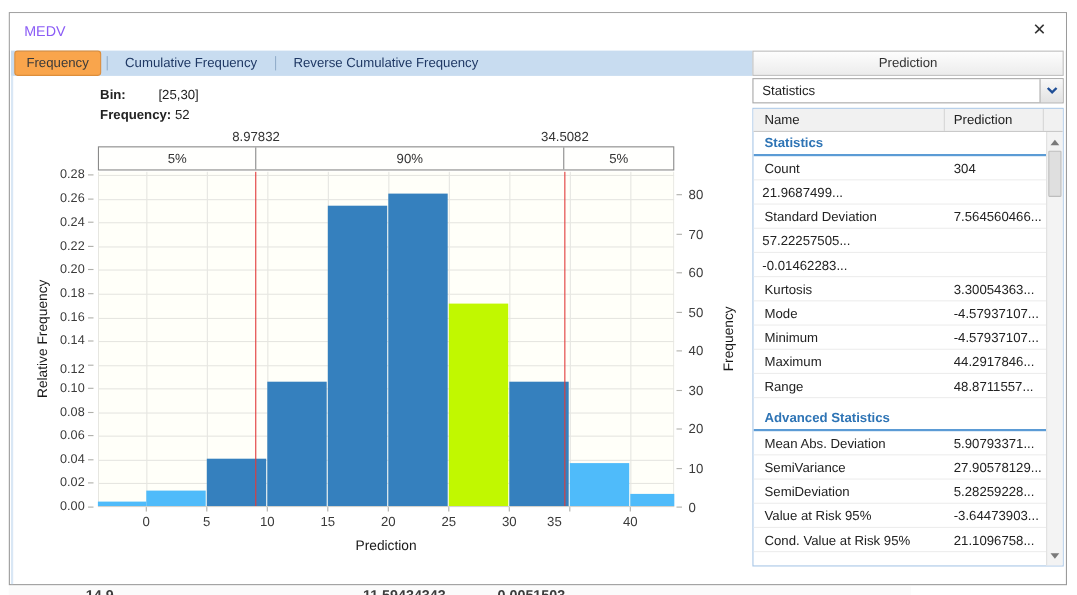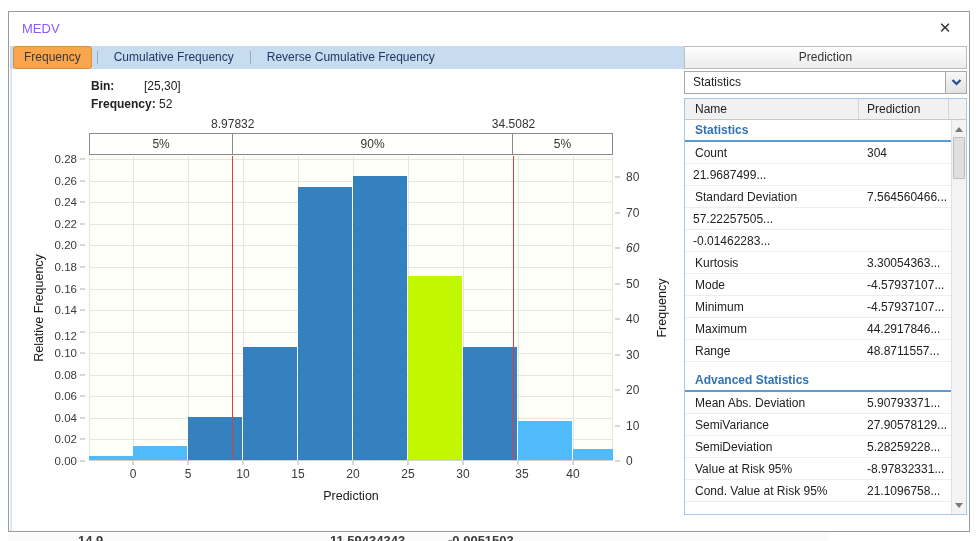--- a/index.html
+++ b/index.html
@@ -201,21 +201,21 @@
       <div class="ytickR" style="top: 269.548px;">10</div>
       <div class="ydashR" style="top: 269.548px;"></div>
       <div class="ytickR" style="top: 234.096px;">20</div>
       <div class="ydashR" style="top: 234.096px;"></div>
       <div class="ytickR" style="top: 198.644px;">30</div>
       <div class="ydashR" style="top: 198.644px;"></div>
       <div class="ytickR" style="top: 163.192px;">40</div>
       <div class="ydashR" style="top: 163.192px;"></div>
       <div class="ytickR" style="top: 127.74px;">50</div>
       <div class="ydashR" style="top: 127.74px;"></div>
-      <div class="ytickR" style="top: 92.2885px; font-style: italic;">60</div>
+      <div class="ytickR" style="top: 92.2885px;">60</div>
       <div class="ydashR" style="top: 92.2885px;"></div>
       <div class="ytickR" style="top: 56.8365px;">70</div>
       <div class="ydashR" style="top: 56.8365px;"></div>
       <div class="ytickR" style="top: 21.3846px;">80</div>
       <div class="ydashR" style="top: 21.3846px;"></div>
     </div>
   <div class="x-axis">
       <div class="xdash" style="left: 43.9966px;"></div>
       <div class="xtick" style="left: 43.9966px;">0</div>
       <div class="xdash" style="left: 98.9924px;"></div>
@@ -224,21 +224,21 @@
       <div class="xtick" style="left: 153.988px;">10</div>
       <div class="xdash" style="left: 208.984px;"></div>
       <div class="xtick" style="left: 208.984px;">15</div>
       <div class="xdash" style="left: 263.98px;"></div>
       <div class="xtick" style="left: 263.98px;">20</div>
       <div class="xdash" style="left: 318.976px;"></div>
       <div class="xtick" style="left: 318.976px;">25</div>
       <div class="xdash" style="left: 373.971px;"></div>
       <div class="xtick" style="left: 373.971px;">30</div>
       <div class="xdash" style="left: 428.967px;"></div>
-      <div class="xtick" style="left: 433px;">35</div>
+      <div class="xtick" style="left: 415px;">35</div>
       <div class="xdash" style="left: 483.963px;"></div>
       <div class="xtick" style="left: 483.963px;">40</div>
     </div>
 
   <div class="xlabel">Prediction</div>
   <div class="axis-title" id="ltitle">Relative Frequency</div>
   <div class="axis-title" id="rtitle">Frequency</div>
 
   <div class="panel">
     <div class="p-header">Prediction</div>
@@ -305,21 +305,21 @@
           <div class="row">
             <div class="cname">SemiVariance</div>
             <div class="cval">27.90578129...</div>
           </div>
           <div class="row">
             <div class="cname">SemiDeviation</div>
             <div class="cval">5.28259228...</div>
           </div>
           <div class="row">
             <div class="cname">Value at Risk 95%</div>
-            <div class="cval">-8.97832331...</div>
+            <div class="cval">-3.64473903...</div>
           </div>
           <div class="row">
             <div class="cname">Cond. Value at Risk 95%</div>
             <div class="cval">21.1096758...</div>
           </div>
         </div>
       <div class="scrollbar">
         <div class="sb-up">
             <div class="tri-up"></div>
           </div>

